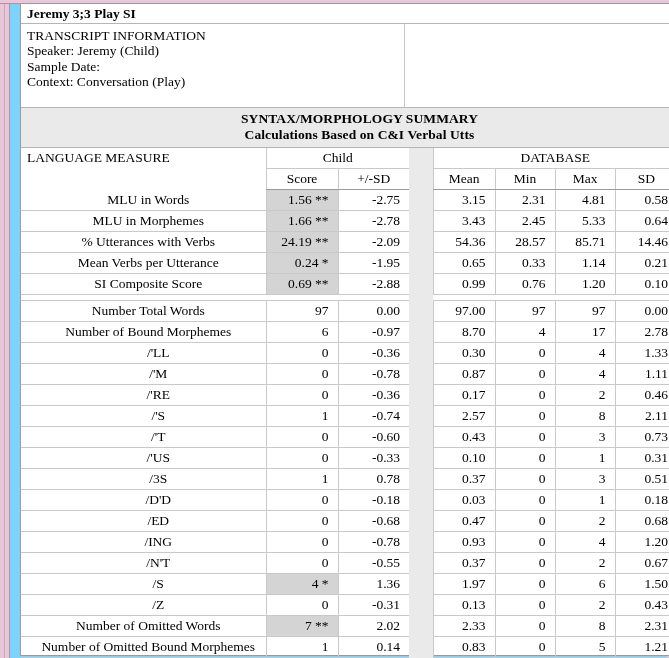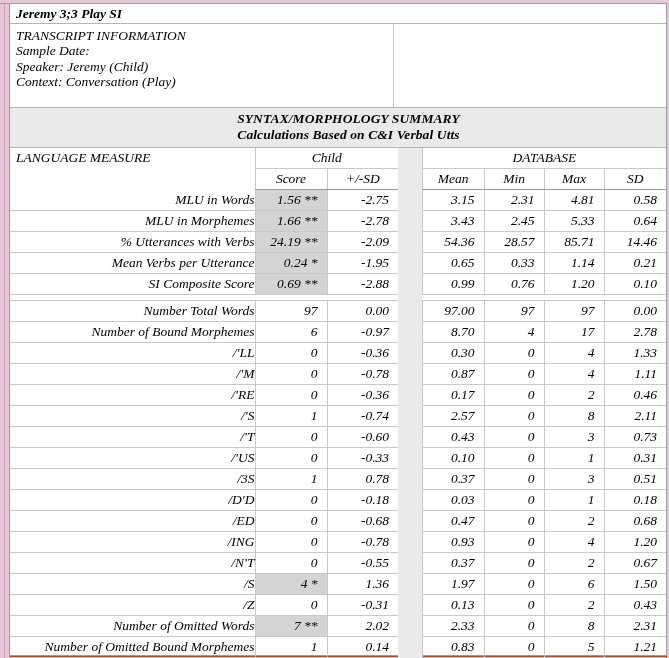--- a/index.html
+++ b/index.html
@@ -8,24 +8,23 @@
     background: #ffffff;
   }
   body {
     font-family: "Liberation Serif", "DejaVu Serif", serif;
   }
   #app {
     position: relative;
     width: 669px;
     height: 658px;
     box-sizing: border-box;
-    background: #c2410c;
+    background: #7dd3fc;
     overflow: hidden;
-    padding: 3px 2px 2px 9px;
-    font-style: italic;
+    padding: 3px 2px 2px 20px;
   }
   
   .frame-left {
     position: absolute;
     left: 0; top: 0;
     width: 9px; height: 658px;
     background: #e8c8d8;
     border-right: 1px solid #b8909f;
   }
   .frame-left .inner-stripe {
@@ -158,21 +157,21 @@
   tr.data td {
     height: 20px;
     line-height: 20px;
     border-bottom: 1px solid #c9c9c9;
     border-left: 1px solid #c9c9c9;
     text-align: right;
     padding-right: 9px;
     white-space: nowrap;
   }
   tr.data td.measure {
-    text-align: right;
+    text-align: center;
     padding-left: 10px;
     padding-right: 0;
     border-left: none;
   }
   tr.data td.measure.indent { padding-left: 30px; }
   tr.data td.gap {
     background: #eaeaea;
     border-left: none;
     border-bottom: none;
     padding: 0;
@@ -201,22 +200,22 @@
   <div class="frame-top"></div>
   <div class="frame-right"></div>
 
   <div class="sheet">
 
     <div class="titlebar">Jeremy 3;3 Play SI</div>
 
     <div class="info-wrap">
       <div class="info-pane left">
         <div class="info-line">TRANSCRIPT INFORMATION</div>
+        <div class="info-line">Speaker: Jeremy (Child)</div>
         <div class="info-line">Sample Date:</div>
-        <div class="info-line">Speaker: Jeremy (Child)</div>
         <div class="info-line">Context: Conversation (Play)</div>
       </div>
     </div>
 
     <div class="banner">
       <div>SYNTAX/MORPHOLOGY SUMMARY</div>
       <div>Calculations Based on C&amp;I Verbal Utts</div>
     </div>
 
     <table class="main">

